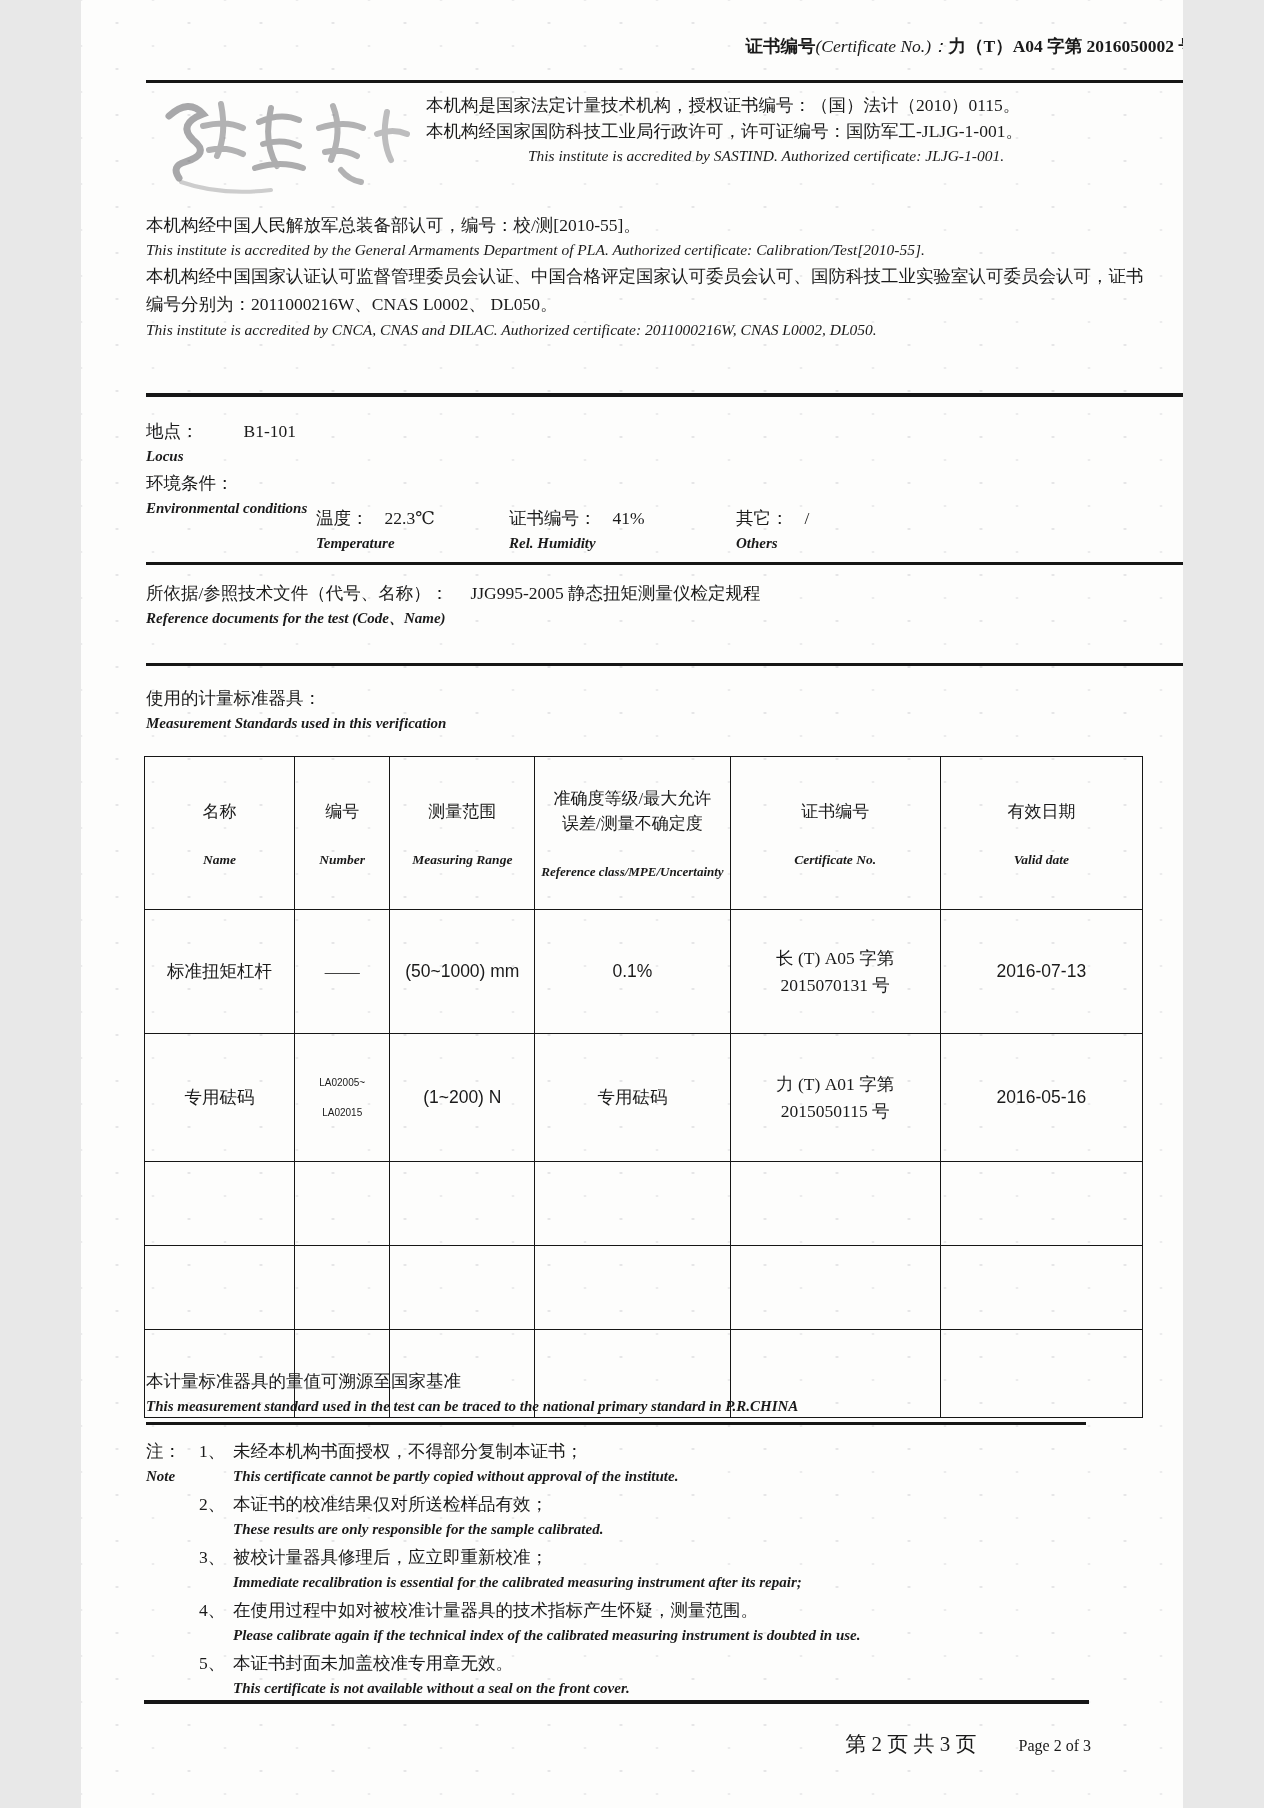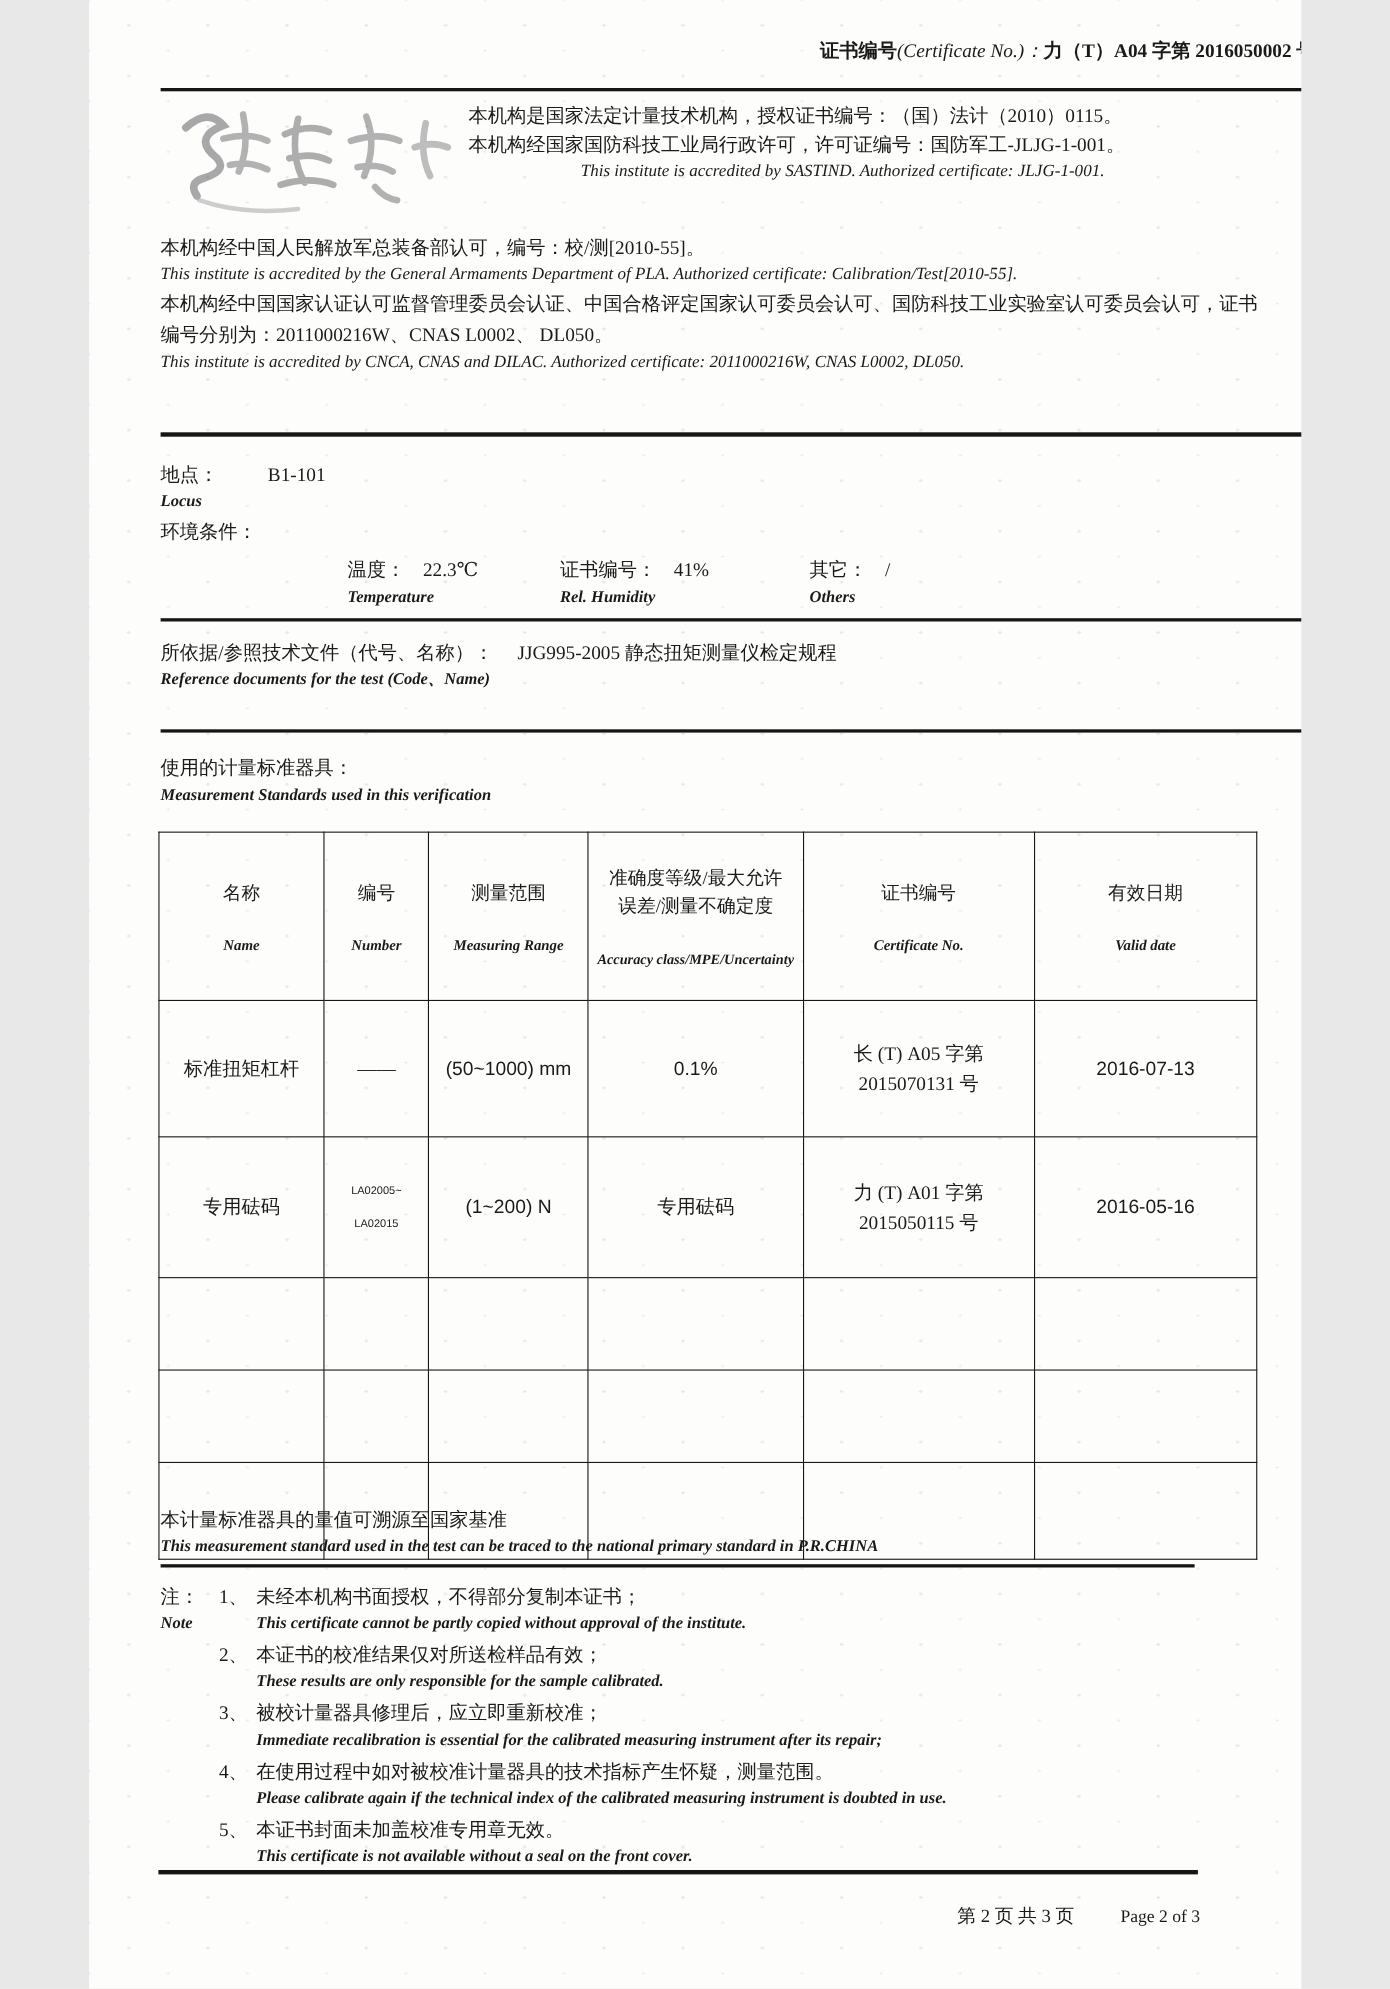--- a/index.html
+++ b/index.html
@@ -54,21 +54,21 @@
   table.std .hd-cn{font-size:17px;line-height:25px;white-space:pre-line;}
   table.std .hd-en{font-size:13.5px;font-weight:bold;font-style:italic;line-height:17px;}
   table.std td.acc .hd-en{font-size:13px;}
   .num{font-family:Liberation Sans, sans-serif;}
   .note-item{display:flex;margin-bottom:3px;}
   .note-num{width:34px;flex:0 0 34px;font-size:17.5px;line-height:26px;}
   .footer{
     top:1730px;left:65px;width:945px;
     display:flex;justify-content:flex-end;gap:42px;align-items:baseline;
   }
-  .footer .cnp{font-size:17px;margin-left:34px;}
+  .footer .cnp{font-size:21px;margin-left:34px;}
   .footer .enp{font-size:16px;text-align:right;}
 </style>
 </head>
 <body>
 
 <div class="page">
 
   <div class="abs header-line">
     <span>证书编号</span><span class="lbl-en">(Certificate No.)：</span><span>力（T）A04 字第 2016050002 号</span>
   </div>
@@ -99,20 +99,21 @@
   </div>
 
   <div class="abs rule thick" style="top:393px;left:65px;width:1135px;"></div>
 
   <div class="abs" style="left:65px;top:418px;width:1000px;">
     <div class="cn">
       <span>地点：</span><span class="value-gap">B1-101</span>
     </div>
     <div class="en bold">Locus</div>
     <div class="cn" style="margin-top:2px;">环境条件：</div>
+    <div class="en bold">Environmental conditions</div>
   </div>
 
   <div class="abs env-block" style="left:235px;">
     <div class="cn"><span>温度：</span><span class="val">22.3℃</span></div>
     <div class="en bold">Temperature</div>
   </div>
   <div class="abs env-block" style="left:428px;">
     <div class="cn"><span>证书编号：</span><span class="val">41%</span></div>
     <div class="en bold">Rel. Humidity</div>
   </div>
@@ -156,21 +157,21 @@
           <div class="hd-cn">编号</div>
           <div class="hd-en">Number</div>
         </td>
         <td>
           <div class="hd-cn">测量范围</div>
           <div class="hd-en">Measuring Range</div>
         </td>
         <td class="acc">
           <div class="hd-cn">准确度等级/最大允许
 误差/测量不确定度</div>
-          <div class="hd-en">Accuracy class/MPE/Uncertainty</div>
+          <div class="hd-en">Reference class/MPE/Uncertainty</div>
         </td>
         <td>
           <div class="hd-cn">证书编号</div>
           <div class="hd-en">Certificate No.</div>
         </td>
         <td>
           <div class="hd-cn">有效日期</div>
           <div class="hd-en">Valid date</div>
         </td>
       </tr>

